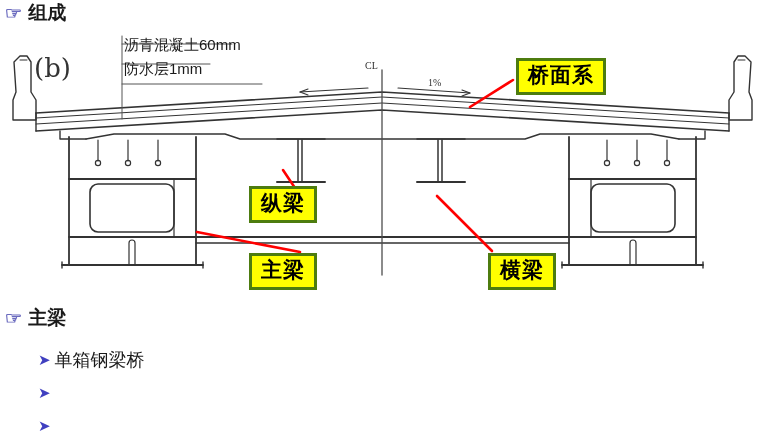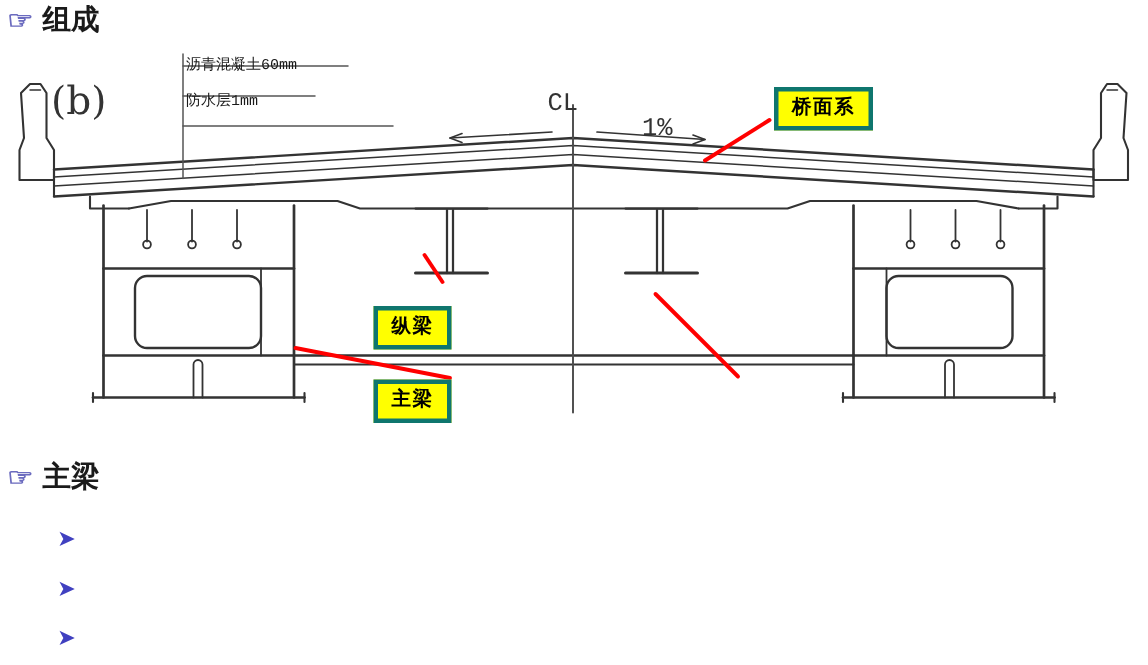--- a/index.html
+++ b/index.html
@@ -65,53 +65,53 @@
     left: 0;
     top: 0;
     width: 765px;
     height: 300px;
   }
 
   
   .callout {
     position: absolute;
     background: #FFFF00;
-    border: 3px solid #0f766e;
+    border: 3px solid #4d7c0f;
     color: #000000;
     font-weight: bold;
-    font-size: 13px;
+    font-size: 21px;
     line-height: 1;
     padding: 4px 9px 6px 9px;
     white-space: nowrap;
     letter-spacing: 1px;
     font-family: "DejaVu Sans", sans-serif;
   }
   #callout-deck-system { left: 516px; top: 58px; }
-  #callout-stringer    { left: 249px; top: 204px; font-family: Liberation Mono, monospace; }
+  #callout-stringer    { left: 249px; top: 186px; }
   #callout-main-girder { left: 249px; top: 253px; }
   #callout-crossbeam   { left: 488px; top: 253px; }
 
   
   .layer-label {
     position: absolute;
-    font-size: 10px;
+    font-size: 15px;
     color: #1a1a1a;
     white-space: nowrap;
-    font-family: Liberation Mono, monospace;
+    font-family: Liberation Sans, sans-serif;
   }
   #layer-asphalt { left: 124px; top: 36px; }
   #layer-water   { left: 124px; top: 60px; }
   #layer-slab    { left: 124px; top: 76px; }
 
   
   .draw-text {
     position: absolute;
-    font-size: 17px;
+    font-size: 10px;
     color: #333333;
-    font-family: Liberation Mono, monospace;
+    font-family: Liberation Serif, serif;
     white-space: nowrap;
   }
   #text-cl  { left: 365px; top: 60px; }
   #text-pct { left: 428px; top: 77px; }
   #text-fig {
     position: absolute;
     left: 34px; top: 53px;
     font-size: 26px;
     color: #333333;
     font-family: "DejaVu Serif", serif;
@@ -236,29 +236,31 @@
   <div id="text-fig">(b)</div>
   <div class="draw-text" id="text-cl">CL</div>
   <div class="draw-text" id="text-pct">1%</div>
 
   <div class="layer-label" id="layer-asphalt">沥青混凝土60mm</div>
   <div class="layer-label" id="layer-water">防水层1mm</div>
 
   <div class="callout" id="callout-deck-system">桥面系</div>
   <div class="callout" id="callout-stringer">纵梁</div>
   <div class="callout" id="callout-main-girder">主梁</div>
+  <div class="callout" id="callout-crossbeam">横梁</div>
 
   <div class="heading" id="heading-maingirder">
     <span class="hand-icon">☞</span>
     <span>主梁</span>
   </div>
 
   <ul class="bullet-list">
     <li class="bullet-item">
       <span class="arrow-icon">➤</span>
+      <span>单箱钢梁桥</span>
     </li>
     <li class="bullet-item">
       <span class="arrow-icon">➤</span>
     </li>
     <li class="bullet-item">
       <span class="arrow-icon">➤</span>
     </li>
   </ul>
 
 </div>

